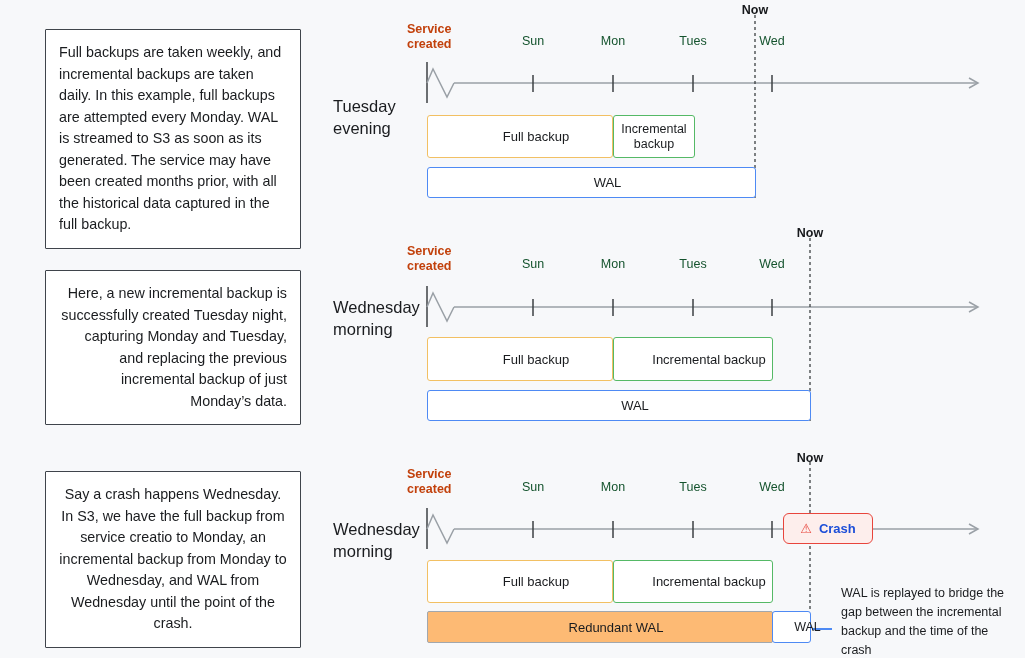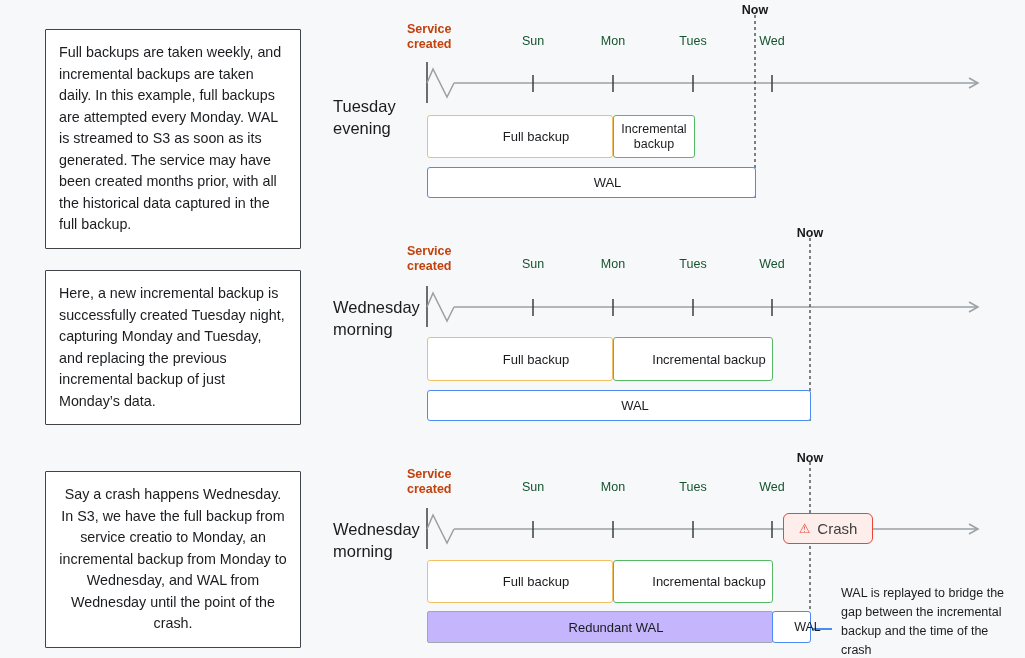--- a/index.html
+++ b/index.html
@@ -26,28 +26,28 @@
     position:absolute;transform:translateX(-50%);font-size:12.5px;font-weight:bold;color:#17191C;
   }
   .bar{
     position:absolute;box-sizing:border-box;background:#FFFFFF;border-radius:3px;
     display:flex;align-items:center;justify-content:center;text-align:center;
     font-size:13px;color:#1A1C1F;line-height:15px;padding-left:32px;
   }
   .bar.full{border:1.6px solid #F2C063;}
   .bar.incr{border:1.6px solid #55B966;}
   .bar.wal{border:1.6px solid #4E8AF4;}
-  .bar.redundant{border:1.6px solid #A2A7AD;background:#c4b5fd;}
+  .bar.redundant{border:1.6px solid #A2A7AD;background:#fdba74;}
   .crash-badge{
     position:absolute;left:783px;top:513px;width:90px;height:31px;box-sizing:border-box;
     background:#FDEEEC;border:1.8px solid #E8453C;border-radius:6px;
     display:flex;align-items:center;justify-content:center;gap:7px;z-index:3;
   }
   .crash-badge .w-icon{color:#E8453C;font-size:13px;line-height:13px;}
-  .crash-badge .c-label{font-weight:normal;font-size:15px;color:#404040;}
+  .crash-badge .c-label{font-weight:bold;font-size:13px;color:#1d4ed8;}
   .annotation{
     position:absolute;left:841px;top:584px;width:170px;
     font-size:12.5px;line-height:19px;color:#1A1C1F;
   }
   .callout{
     position:absolute;left:812px;top:628px;width:20px;height:0;
     border-top:2px solid #4E8AF4;
   }
   svg.overlay{position:absolute;left:0;top:0;z-index:1;}
   .bar,.crash-badge,.info-box{z-index:2;}
@@ -90,21 +90,21 @@
       <polyline points="969,524 978,529 969,534" fill="none" stroke="#9AA0A6" stroke-width="1.5"></polyline>
       <line x1="533" y1="521" x2="533" y2="538" stroke="#3C4043" stroke-width="1.5"></line>
       <line x1="613" y1="521" x2="613" y2="538" stroke="#3C4043" stroke-width="1.5"></line>
       <line x1="693" y1="521" x2="693" y2="538" stroke="#3C4043" stroke-width="1.5"></line>
       <line x1="772" y1="521" x2="772" y2="538" stroke="#3C4043" stroke-width="1.5"></line>
       <line x1="810" y1="462" x2="810" y2="610" stroke="#3C4043" stroke-width="1.3" stroke-dasharray="3 3"></line>
     </g>
   </svg>
 
   <div class="info-box" style="top:29px;">Full backups are taken weekly, and incremental backups are taken daily. In this example, full backups are attempted every Monday. WAL is streamed to S3 as soon as its generated. The service may have been created months prior, with all the historical data captured in the full backup.</div>
-  <div class="info-box" style="top:270px;">Here, a new incremental backup is successfully created Tuesday night, capturing Monday and Tuesday, and replacing the previous incremental backup of just Monday’s data.</div>
+  <div class="info-box" style="top:270px;text-align:right;">Here, a new incremental backup is successfully created Tuesday night, capturing Monday and Tuesday, and replacing the previous incremental backup of just Monday’s data.</div>
   <div class="info-box" style="top:471px;text-align:center;">Say a crash happens Wednesday. In S3, we have the full backup from service creatio to Monday, an incremental backup from Monday to Wednesday, and WAL from Wednesday until the point of the crash.</div>
 
   <div class="row-label" style="top:48px;margin-top:47px;">Tuesday
 evening</div>
   <div class="svc-label" style="top:22px;">Service
 created</div>
   <div class="day-label" style="left:533px;top:34px;">Sun</div>
   <div class="day-label" style="left:613px;top:34px;">Mon</div>
   <div class="day-label" style="left:693px;top:34px;">Tues</div>
   <div class="day-label" style="left:772px;top:34px;">Wed</div>

